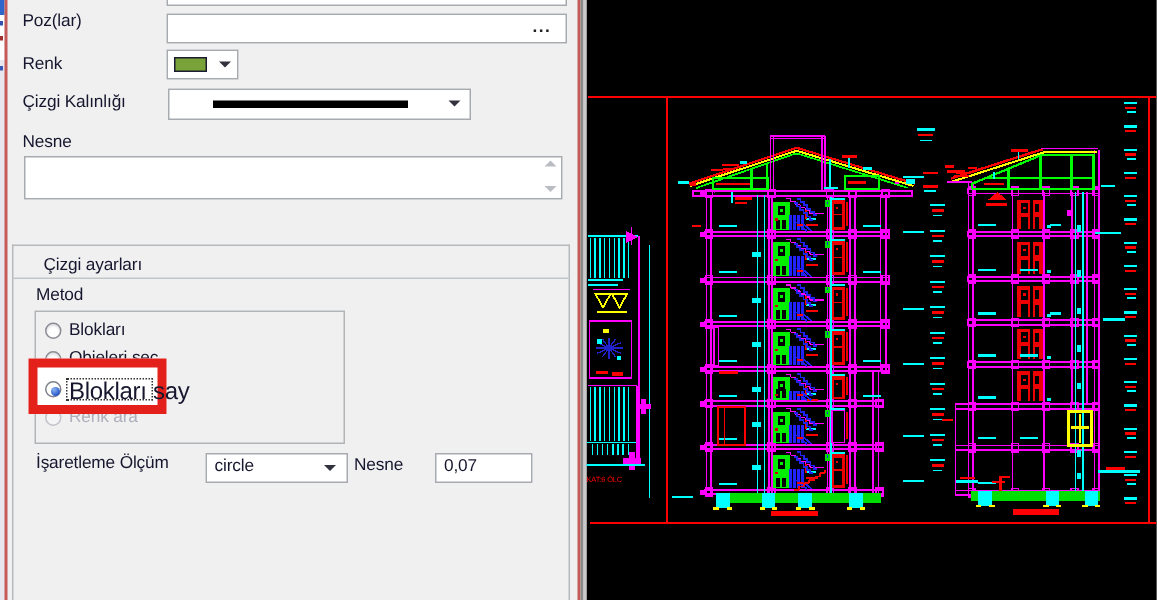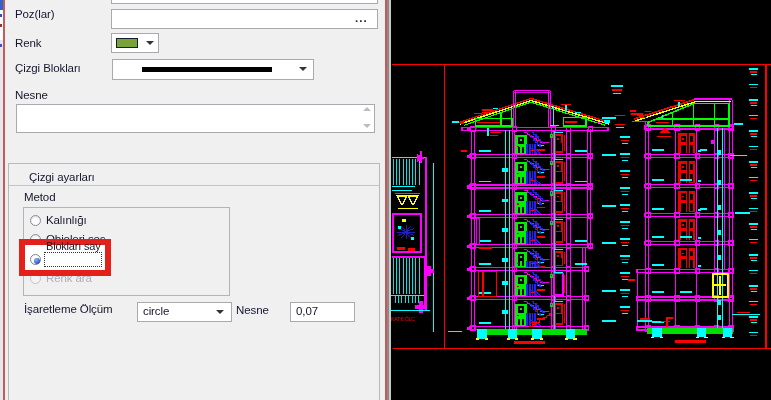--- a/index.html
+++ b/index.html
@@ -28,50 +28,50 @@
 
 <div class="lbl" style="left:15px;top:8px">Poz(lar)</div>
 <div class="inp" style="left:111px;top:9px;width:267px;height:20px"></div>
 <div class="lbl" style="left:355px;top:12px;font-weight:bold;letter-spacing:1px;color:#222">...</div>
 
 <div class="lbl" style="left:15px;top:37px">Renk</div>
 <div class="inp" style="left:111px;top:33px;width:48px;height:20px"></div>
 <div class="abs" style="left:116px;top:38px;width:22px;height:10px;background:#79a338;border:1.5px solid #1c1c30"></div>
 <div class="arrow" style="left:146px;top:41px"></div>
 
-<div class="lbl" style="left:15px;top:62px">Çizgi Blokları</div>
+<div class="lbl" style="left:15px;top:62px">Çizgi Kalınlığı</div>
 <div class="inp" style="left:112px;top:59px;width:202px;height:21px"></div>
 <div class="abs" style="left:142px;top:67px;width:130px;height:5px;background:#000"></div>
 <div class="arrow" style="left:299px;top:67px"></div>
 
 <div class="lbl" style="left:15px;top:89px">Nesne</div>
 <div class="inp" style="left:16px;top:104px;width:359px;height:29px"></div>
 <div class="abs" style="left:363px;top:107px;width:0;height:0;border-left:4px solid transparent;border-right:4px solid transparent;border-bottom:4px solid #b9bdc2"></div>
 <div class="abs" style="left:363px;top:124px;width:0;height:0;border-left:4px solid transparent;border-right:4px solid transparent;border-top:4px solid #b9bdc2"></div>
 
 <div class="abs" style="left:8px;top:163px;width:372px;height:237px;background:#f0f0f1;border:1px solid #b7babd;border-bottom:none"></div>
 <div class="lbl" style="left:29px;top:171px">Çizgi ayarları</div>
 <div class="abs" style="left:9px;top:185px;width:370px;height:1px;background:#c3c6c9"></div>
 
 <div class="lbl" style="left:24px;top:191px">Metod</div>
 <div class="abs" style="left:23px;top:207px;width:207px;height:89px;border:1px solid #b2b5b8"></div>
 
 <div class="abs" style="left:30px;top:215px;width:11px;height:11px;border:1px solid #8b8b95;border-radius:50%;background:#fff;box-shadow:inset 0 1px 2px #d8d8dd"></div>
-<div class="lbl" style="left:46px;top:214px">Kalınlığı</div>
+<div class="lbl" style="left:46px;top:214px">Blokları</div>
 <div class="abs" style="left:30px;top:234px;width:11px;height:11px;border:1px solid #8b8b95;border-radius:50%;background:#fff;box-shadow:inset 0 1px 2px #d8d8dd"></div>
 <div class="lbl" style="left:46px;top:233px">Objeleri seç</div>
 
 <div class="abs" style="left:30px;top:273px;width:11px;height:11px;border:1px solid #c2c2ca;border-radius:50%;background:#f4f4f6"></div>
 <div class="lbl" style="left:46px;top:272px;color:#aeaebc">Renk ara</div>
 
 <div class="abs" style="left:19px;top:239px;width:92px;height:37px;background:#fff;border:6px solid #e4201b;z-index:5"></div>
 <div class="abs" style="left:30px;top:254px;width:11px;height:11px;border:1px solid #7c8088;border-radius:50%;background:#fff;z-index:6"></div>
 <div class="abs" style="left:33.5px;top:257.5px;width:6px;height:6px;border-radius:50%;background:radial-gradient(circle at 35% 30%,#8ab4f2,#2a56c8 70%);z-index:6"></div>
 <div class="abs" style="left:44px;top:252px;width:58px;height:15px;border:1px dotted #333;z-index:6"></div>
-<div class="lbl" style="left:46px;top:240px;z-index:6;font-size:11px;letter-spacing:-0.2px">Blokları say</div>
+<div class="lbl" style="left:46px;top:253px;z-index:6;font-size:16px;letter-spacing:-0.2px">Blokları say</div>
 
 <div class="lbl" style="left:24px;top:303px">İşaretleme Ölçüm</div>
 <div class="inp" style="left:137px;top:302px;width:95px;height:20px"></div>
 <div class="lbl" style="left:143px;top:305px">circle</div>
 <div class="arrow" style="left:216px;top:310px"></div>
 <div class="lbl" style="left:236px;top:304px">Nesne</div>
 <div class="inp" style="left:290px;top:302px;width:65px;height:20px"></div>
 <div class="lbl" style="left:296px;top:305px">0,07</div>
 <svg width="380" height="400" viewBox="391 0 380 400" shape-rendering="crispEdges" style="position:absolute;left:391px;top:0">
     <rect x="391" y="0" width="380" height="400" fill="#000"></rect>

